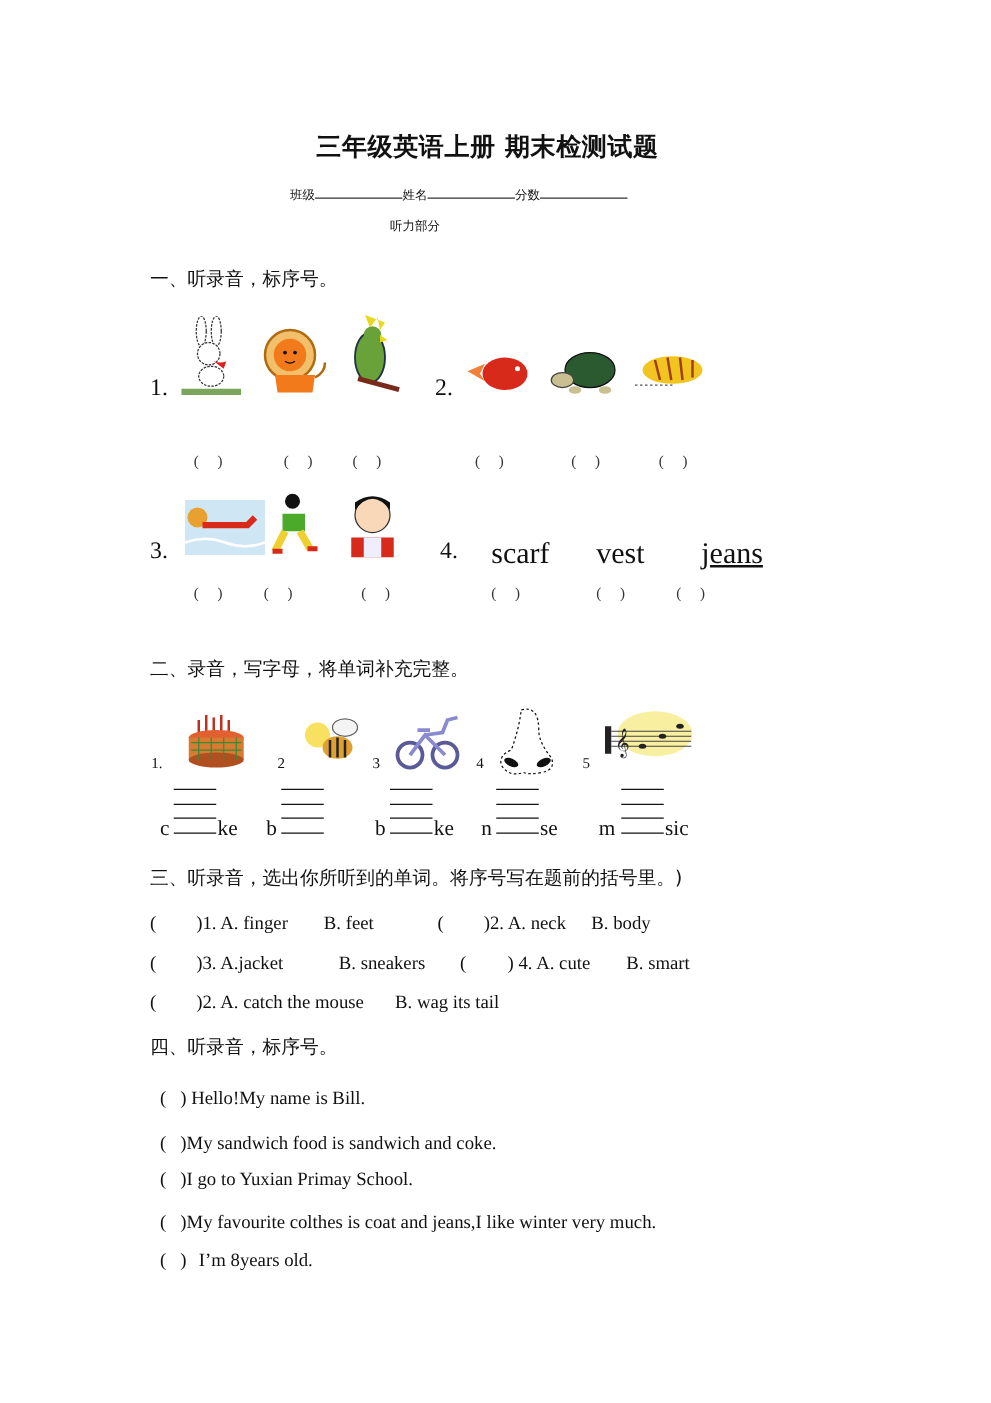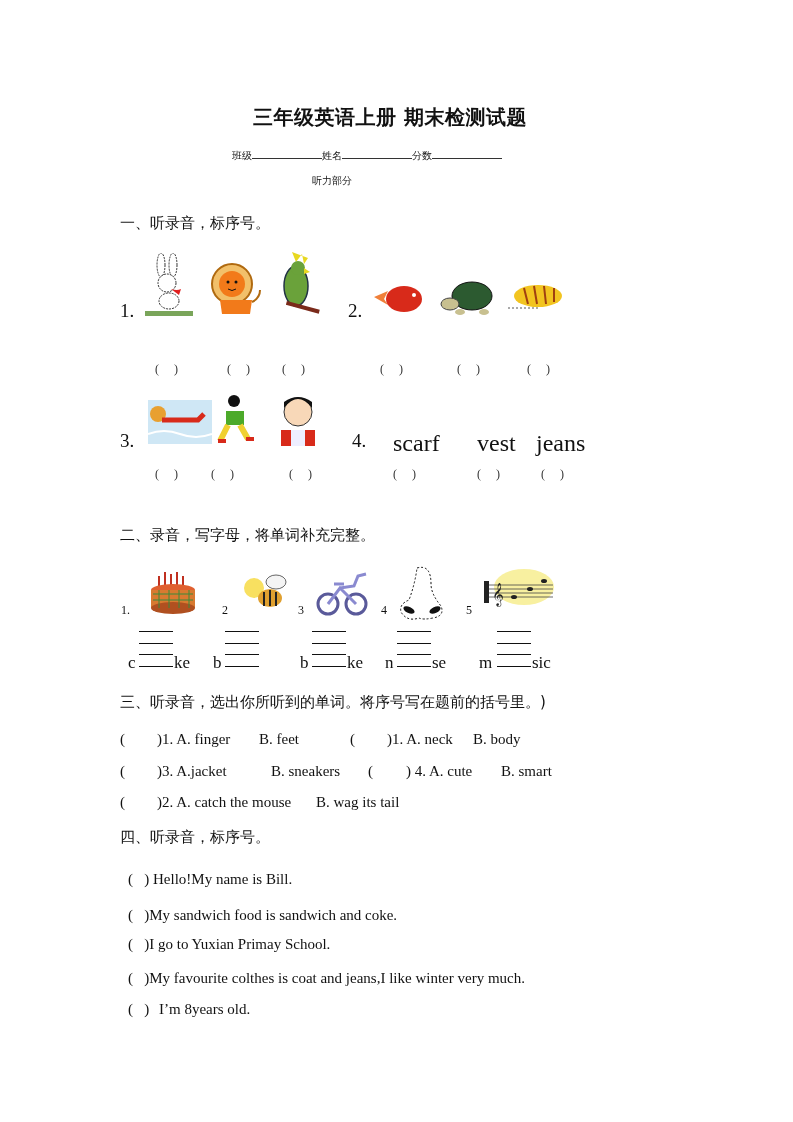--- a/index.html
+++ b/index.html
@@ -118,21 +118,21 @@
     <rect x="16" y="36" width="14" height="16" fill="#eef"></rect>
   </svg>
 </div>
 <div class="abs paren" style="left:155px;top:467px;">(   )</div>
 <div class="abs paren" style="left:211px;top:467px;">(   )</div>
 <div class="abs paren" style="left:289px;top:467px;">(   )</div>
 
 <div class="abs num" style="left:352px;top:430px;">4.</div>
 <div class="abs word" style="left:393px;top:430px;">scarf</div>
 <div class="abs word" style="left:477px;top:430px;">vest</div>
-<div class="abs word" style="left:536px;top:430px;">jeans</div>
+<div class="abs word" style="left:561px;top:430px;text-decoration:underline;">jeans</div>
 <div class="abs paren" style="left:393px;top:467px;">(   )</div>
 <div class="abs paren" style="left:477px;top:467px;">(   )</div>
 <div class="abs paren" style="left:541px;top:467px;">(   )</div>
 
 <div class="abs sec" style="left:120px;top:526px;">二、录音，写字母，将单词补充完整。</div>
 
 <div class="abs smallnum" style="left:121px;top:603px;">1.</div>
 <div class="abs smallnum" style="left:222px;top:603px;">2</div>
 <div class="abs smallnum" style="left:298px;top:603px;">3</div>
 <div class="abs smallnum" style="left:381px;top:603px;">4</div>
@@ -221,21 +221,21 @@
 <div class="abs letter" style="left:432px;top:653px;">se</div>
 <div class="abs letter" style="left:479px;top:653px;">m</div>
 <div class="abs letter" style="left:532px;top:653px;">sic</div>
 
 <div class="abs sec" style="left:120px;top:693px;">三、听录音，选出你所听到的单词。将序号写在题前的括号里。)</div>
 
 <div class="abs q3" style="left:120px;top:731px;">(</div>
 <div class="abs q3" style="left:157px;top:731px;">)1. A. finger</div>
 <div class="abs q3" style="left:259px;top:731px;text-align:center;">B. feet</div>
 <div class="abs q3" style="left:350px;top:731px;">(</div>
-<div class="abs q3" style="left:387px;top:731px;">)1. A. neck</div>
+<div class="abs q3" style="left:387px;top:731px;">)2. A. neck</div>
 <div class="abs q3" style="left:473px;top:731px;">B. body</div>
 
 <div class="abs q3" style="left:120px;top:763px;">(</div>
 <div class="abs q3" style="left:157px;top:763px;">)3. A.jacket</div>
 <div class="abs q3" style="left:271px;top:763px;">B. sneakers</div>
 <div class="abs q3" style="left:368px;top:763px;">(</div>
 <div class="abs q3" style="left:406px;top:763px;">) 4. A. cute</div>
 <div class="abs q3" style="left:501px;top:763px;">B. smart</div>
 
 <div class="abs q3" style="left:120px;top:794px;">(</div>

